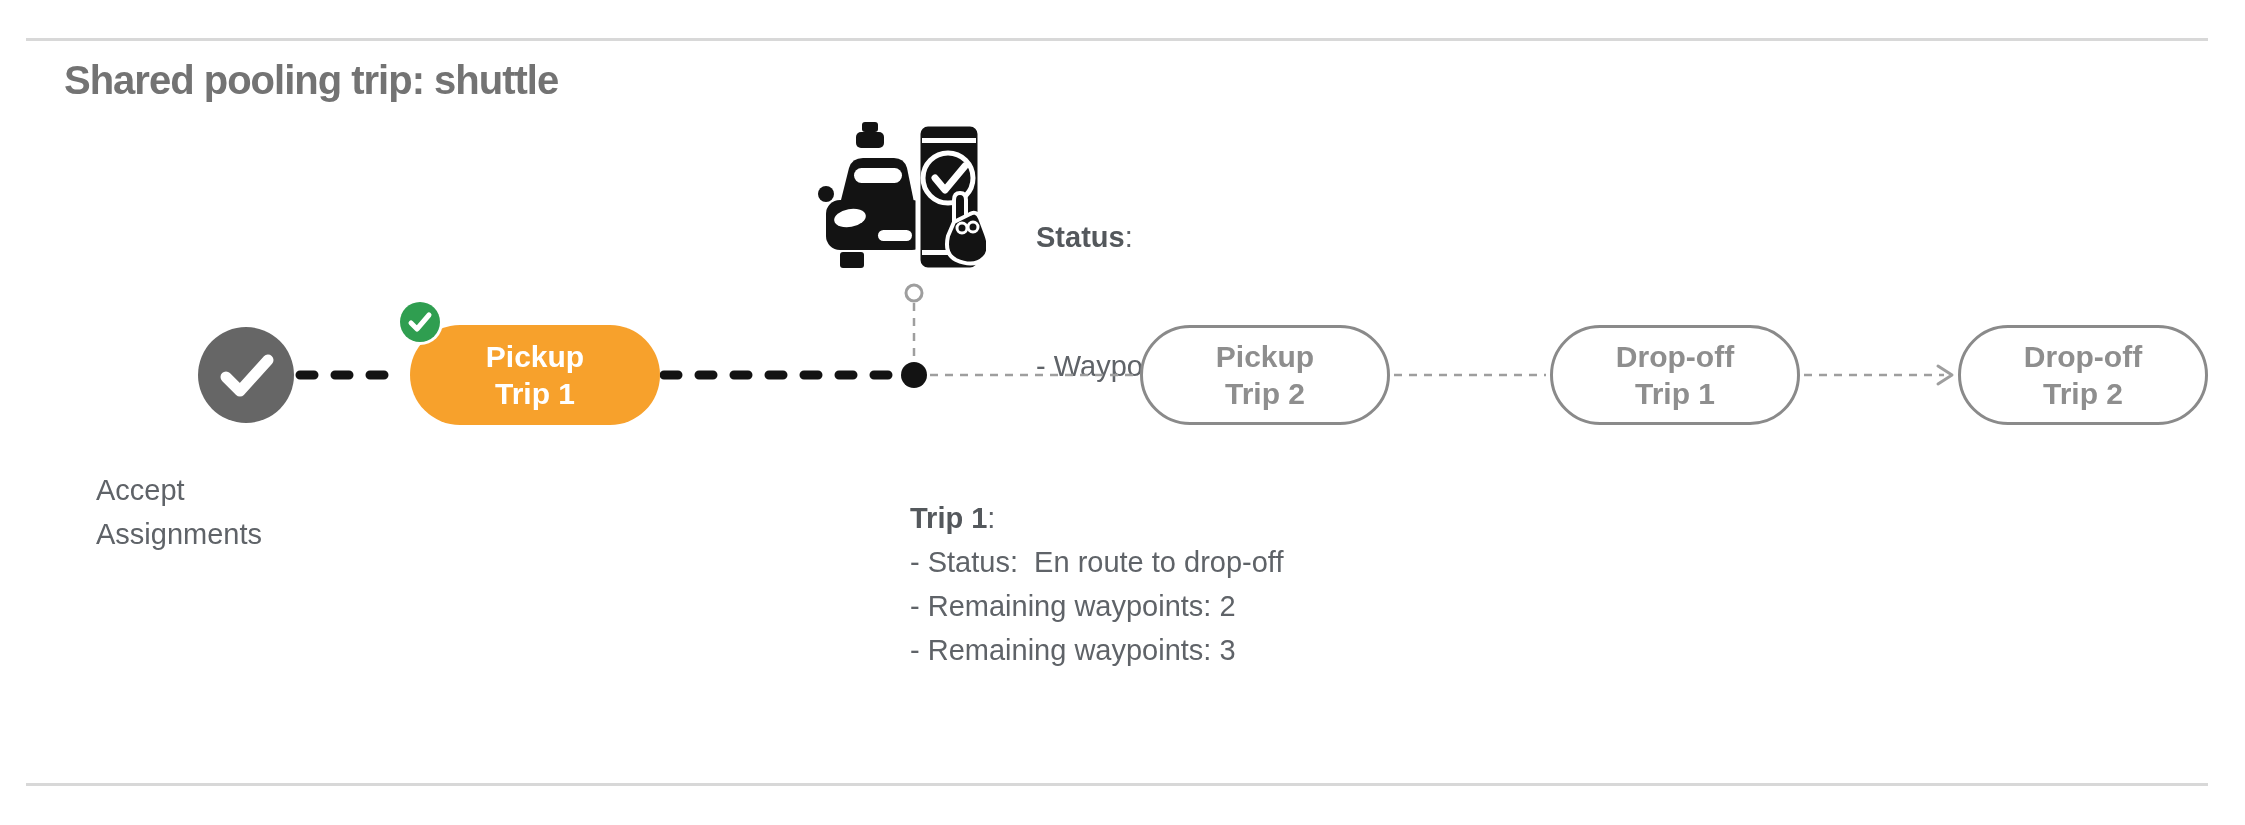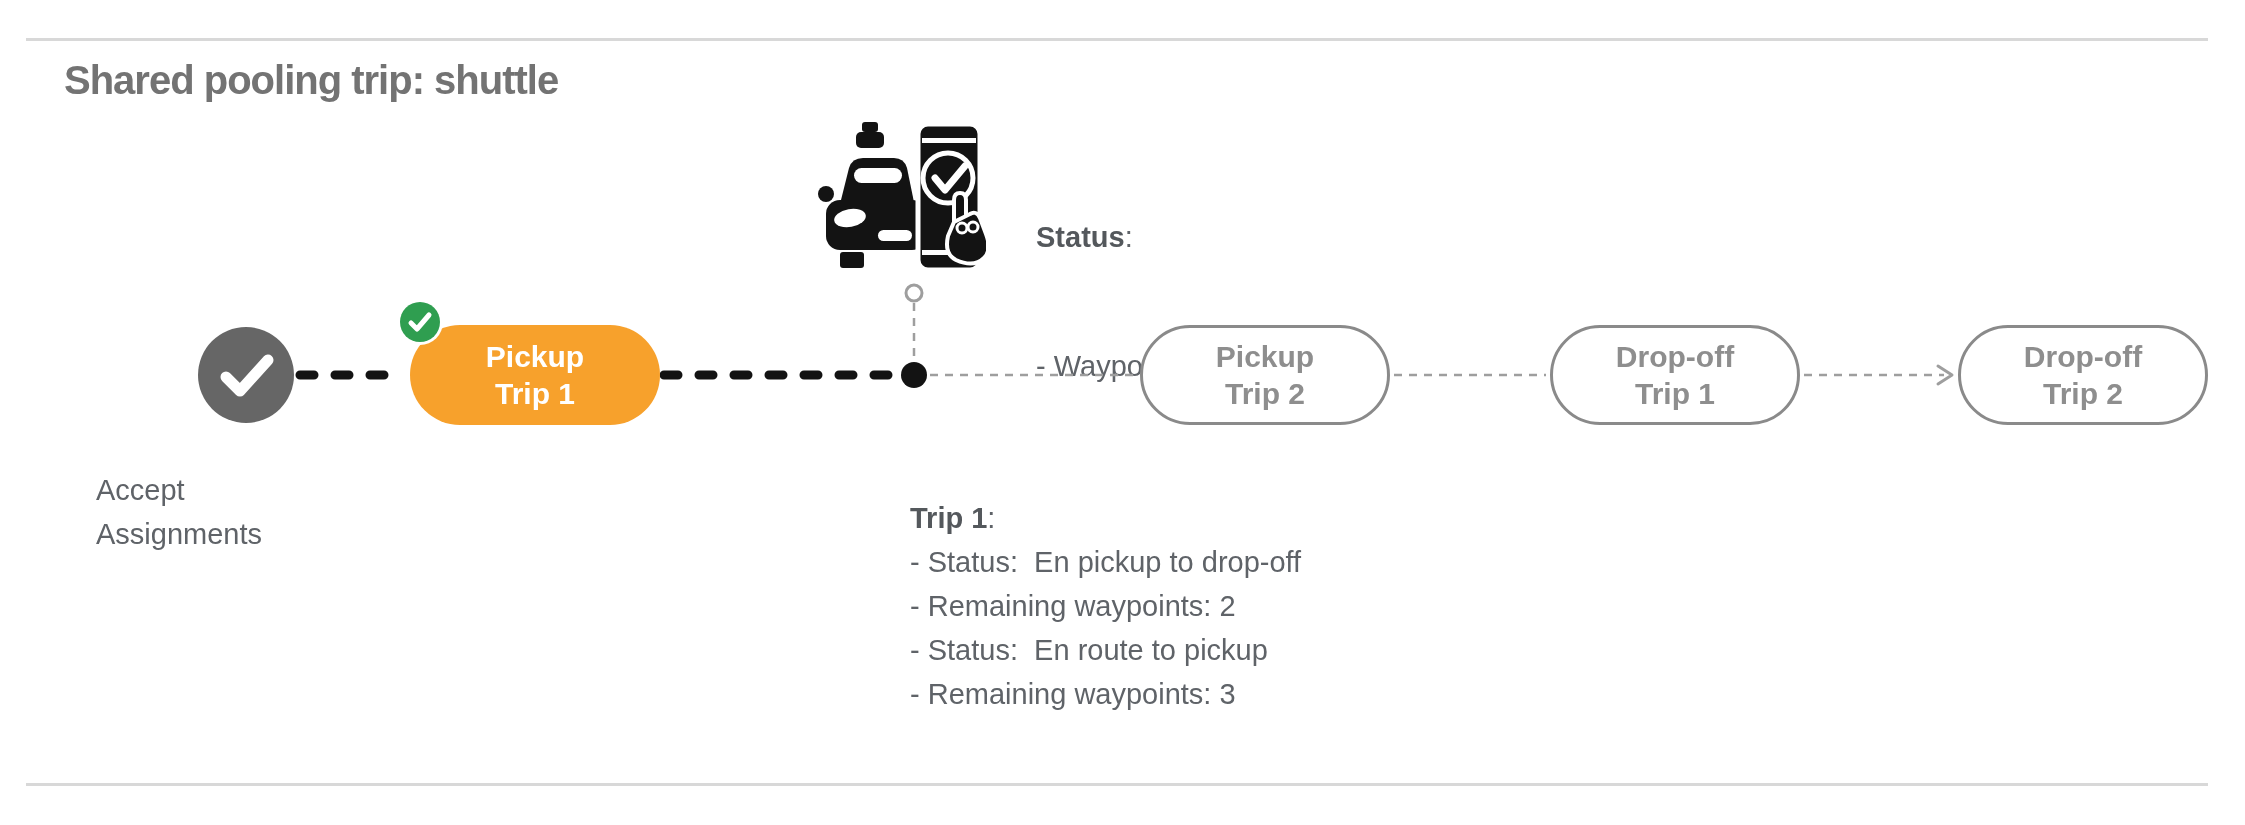--- a/index.html
+++ b/index.html
@@ -135,19 +135,18 @@
     <span>Drop-off</span>
     <span>Trip 1</span>
   </div>
   <div class="pill pending" style="left:1958px;">
     <span>Drop-off</span>
     <span>Trip 2</span>
   </div>
 
   <div class="trip-block">
     <div class="line"><span class="b">Trip 1</span><span>:</span></div>
-    <div class="line">- Status:  En pickup to drop-off</div>
+    <div class="line">- Status:  En route to drop-off</div>
     <div class="line">- Remaining waypoints: 2</div>
-    <div class="line">- Status:  En route to pickup</div>
     <div class="line">- Remaining waypoints: 3</div>
   </div>
 
 </div>
 
 </body></html>

